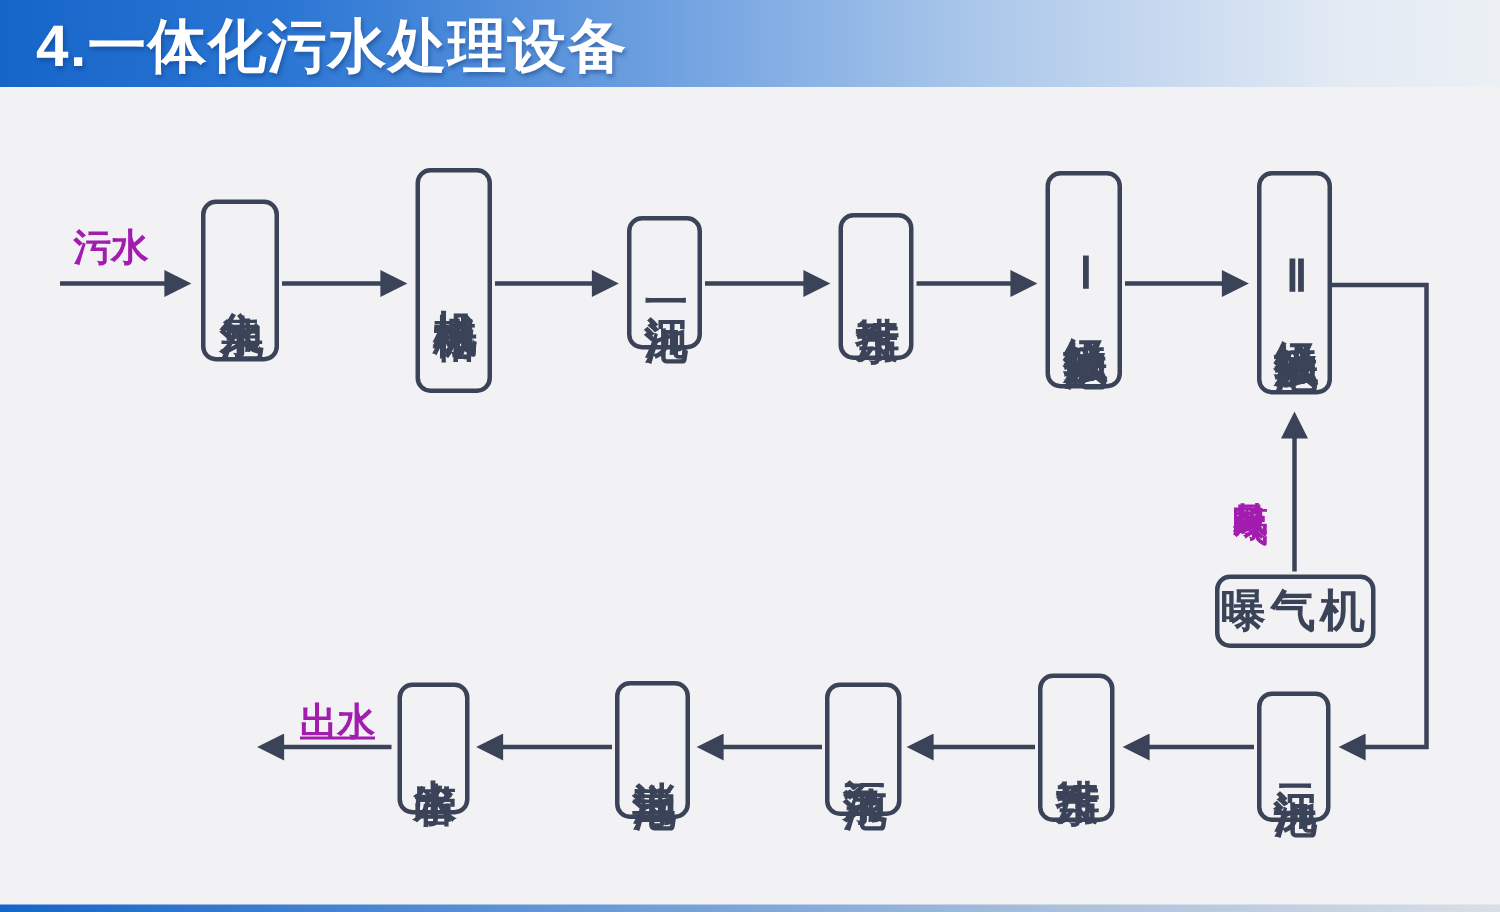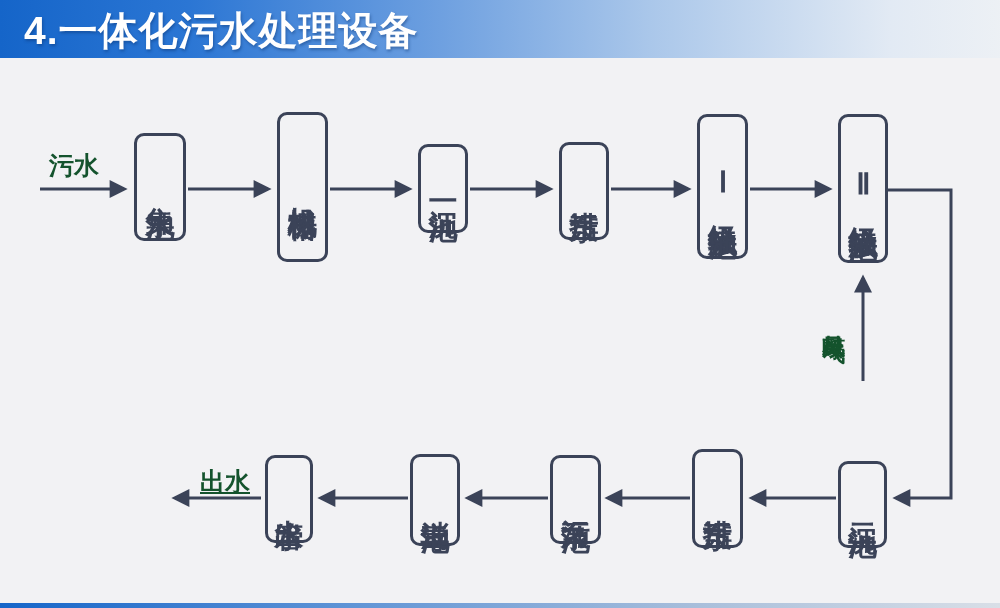--- a/index.html
+++ b/index.html
@@ -50,21 +50,21 @@
     font-size:29px;
     letter-spacing:2px;
     line-height:1;
   }
   .hnode{
     font-size:30px;
     letter-spacing:3px;
   }
   .flow-label{
     position:absolute;
-    color:#14532d;
+    color:#a21caf;
     font-size:25px;font-weight:bold;
     text-align:center;
     line-height:1.05;
   }
   .flow-label.vertical{
     writing-mode:vertical-rl;
     text-orientation:upright;
     font-size:23px;
     letter-spacing:2px;
   }
@@ -103,20 +103,21 @@
       </g>
     </svg>
 
     <div class="node vnode" style="left:134px;top:75px;width:52px;height:108px;">集水池</div>
     <div class="node vnode" style="left:277px;top:54px;width:51px;height:150px;">机械栅格</div>
     <div class="node vnode" style="left:418px;top:86px;width:50px;height:89px;">一沉池</div>
     <div class="node vnode" style="left:559px;top:84px;width:50px;height:98px;">排污泵</div>
     <div class="node vnode" style="left:697px;top:56px;width:51px;height:145px;">Ⅰ级接触池</div>
     <div class="node vnode" style="left:838px;top:56px;width:50px;height:149px;">Ⅱ级接触池</div>
 
+    <div class="node hnode" style="left:810px;top:325px;width:107px;height:49px;">曝气机</div>
 
     <div class="node vnode" style="left:838px;top:403px;width:49px;height:87px;">二沉池</div>
     <div class="node vnode" style="left:692px;top:391px;width:51px;height:99px;">排污泵</div>
     <div class="node vnode" style="left:550px;top:397px;width:51px;height:89px;">污泵池</div>
     <div class="node vnode" style="left:410px;top:396px;width:50px;height:92px;">消毒池</div>
     <div class="node vnode" style="left:265px;top:397px;width:48px;height:88px;">出水管</div>
 
     <div class="flow-label" style="left:44px;top:94px;width:60px;">污水</div>
     <div class="flow-label" style="left:195px;top:410px;width:60px;text-decoration:underline;">出水</div>
     <div class="flow-label vertical" style="left:822px;top:212px;height:100px;">鼓风曝气</div>

